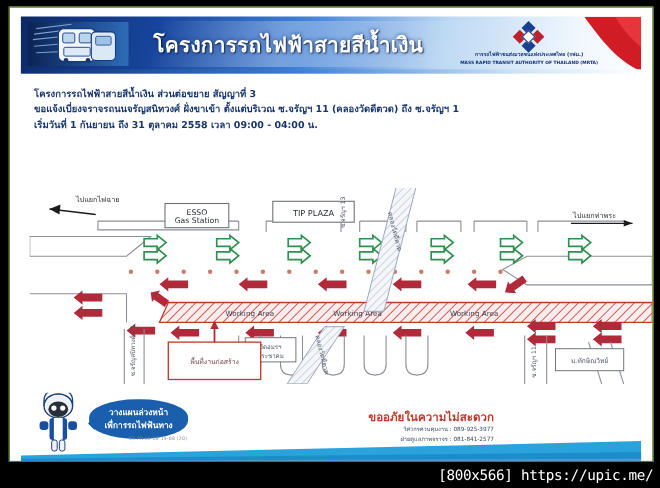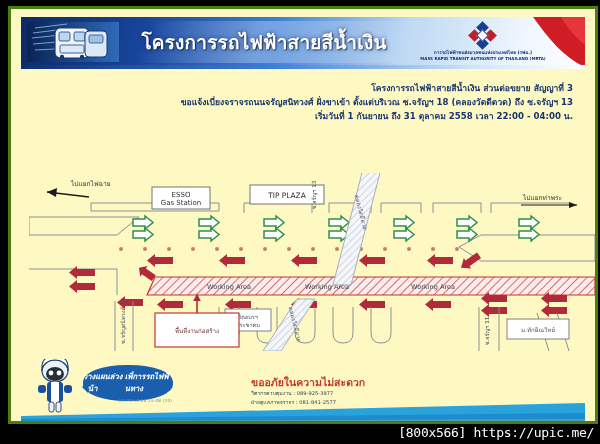--- a/index.html
+++ b/index.html
@@ -1,21 +1,21 @@
 <!DOCTYPE html>
 <html><head>
 <meta charset="utf-8">
 <style>
   html,body{margin:0;padding:0;background:#000;}
   body{font-family:"DejaVu Sans","Liberation Sans",sans-serif;}
   #shot{position:relative;width:600px;height:444px;background:#000;overflow:hidden;}
 
   
-  #poster{position:absolute;left:8px;top:6px;width:584px;height:412px;background:#fef9c3;
-          border:3px solid #4d7c0f;overflow:hidden;}
+  #poster{position:absolute;left:8px;top:6px;width:584px;height:412px;background:#ffffff;
+          border:1px solid #4d7c0f;overflow:hidden;}
 
   
   #banner{position:absolute;left:10px;top:8px;width:564px;height:50px;
           background:linear-gradient(100deg,#0d2a66 0%,#17459c 22%,#3f7fd6 45%,#bcd8f3 68%,#eef6fd 88%,#ffffff 100%);
           overflow:hidden;}
   #banner .streak{position:absolute;left:120px;top:4px;width:300px;height:42px;
           background:linear-gradient(90deg,rgba(255,255,255,0) 0%,rgba(255,255,255,.30) 40%,rgba(255,255,255,0) 100%);
           transform:skewX(-20deg);}
   #train{position:absolute;left:6px;top:5px;width:92px;height:40px;}
   #bannerTitle{position:absolute;left:104px;top:7px;width:278px;height:36px;
@@ -26,37 +26,37 @@
   #mrtaMark{width:26px;height:26px;margin:0 auto 1px;position:relative;}
   #mrtaMark i{position:absolute;display:block;}
   .dia{width:9px;height:9px;transform:rotate(45deg);}
   #mrta .l1{font-size:4.6px;color:#11307a;line-height:6px;white-space:nowrap;font-weight:bold;}
   #mrta .l2{font-size:4.0px;color:#11307a;line-height:6px;white-space:nowrap;font-weight:bold;}
   #redcorner{position:absolute;right:0;top:0;width:62px;height:50px;overflow:hidden;}
   #bannerBase{position:absolute;left:10px;top:56px;width:564px;height:4px;
           background:linear-gradient(90deg,#0e2e72,#3f7fd6 45%,#cfe4f7 80%,#ffffff);}
 
   
-  #headlines{position:absolute;left:22px;top:72px;width:540px;text-align:right;color:#17356e;}
+  #headlines{position:absolute;left:22px;top:72px;width:540px;text-align:left;color:#17356e;}
   #headlines div{font-size:8.6px;font-weight:bold;line-height:14px;white-space:nowrap;}
 
   
   #map{position:absolute;left:18px;top:164px;width:566px;height:178px;}
   #map svg{display:block;}
 
   
   #mascot{position:absolute;left:18px;top:350px;width:52px;height:56px;}
   #bubble{position:absolute;left:72px;top:356px;width:90px;height:36px;background:#1a5fae;
-          border-radius:48%/46%;display:flex;flex-direction:row;align-items:center;
-          justify-content:center;color:#fff;font-size:7.6px;font-weight:bold;line-height:12px;font-style:italic;}
+          border-radius:48%/46%;display:flex;flex-direction:column;align-items:center;
+          justify-content:center;color:#fff;font-size:7.6px;font-weight:bold;line-height:12px;}
   #bubble:after{content:"";position:absolute;left:-7px;top:16px;width:0;height:0;
           border:6px solid transparent;border-right-color:#1a5fae;}
   #code{position:absolute;left:108px;top:389px;font-size:4.2px;color:#8c8c8c;letter-spacing:.2px;white-space:nowrap;}
 
-  #apology{position:absolute;left:240px;top:366px;width:200px;text-align:left;}
+  #apology{position:absolute;left:240px;top:366px;width:200px;text-align:right;}
   #apology .big{font-size:10.5px;font-weight:bold;color:#c0392b;line-height:14px;white-space:nowrap;}
   #apology .sm{font-size:5.2px;color:#34495e;line-height:9px;white-space:nowrap;}
 
   #jv{position:absolute;left:468px;top:362px;width:110px;height:30px;display:flex;
       align-items:center;gap:8px;}
   .jvItem{text-align:center;}
   .jvCap{font-size:3.6px;color:#444;letter-spacing:.2px;white-space:nowrap;margin-top:1px;font-weight:bold;}
   #shun{font-size:9px;font-weight:bold;color:#12377f;line-height:10px;white-space:nowrap;}
   #shunSub{font-size:5px;font-weight:bold;color:#12377f;white-space:nowrap;}
   #uniqueDot{width:13px;height:13px;border-radius:50%;background:#c0202c;margin:0 auto;
@@ -126,22 +126,22 @@
         <svg width="62" height="50" viewBox="0 0 62 50">
           <path d="M10 0 L62 0 L62 50 L62 50 C40 40 26 22 10 0 Z" fill="#d01c24"></path>
           <path d="M38 0 L62 0 L62 28 C52 20 44 10 38 0 Z" fill="#ea3b3f" opacity=".85"></path>
         </svg>
       </div>
     </div>
     <div id="bannerBase"></div>
 
     <div id="headlines">
       <div>โครงการรถไฟฟ้าสายสีน้ำเงิน ส่วนต่อขยาย สัญญาที่ 3</div>
-      <div>ขอแจ้งเบี่ยงจราจรถนนจรัญสนิทวงศ์ ฝั่งขาเข้า ตั้งแต่บริเวณ ซ.จรัญฯ 18 (คลองวัดดีตวด) ถึง ซ.จรัญฯ 13</div>
-      <div>เริ่มวันที่ 1 กันยายน ถึง 31 ตุลาคม 2558 เวลา 22:00 - 04:00 น.</div>
+      <div>ขอแจ้งเบี่ยงจราจรถนนจรัญสนิทวงศ์ ฝั่งขาเข้า ตั้งแต่บริเวณ ซ.จรัญฯ 11 (คลองวัดดีตวด) ถึง ซ.จรัญฯ 1</div>
+      <div>เริ่มวันที่ 1 กันยายน ถึง 31 ตุลาคม 2558 เวลา 09:00 - 04:00 น.</div>
     </div>
 
     <div id="map">
       <svg width="566" height="178" viewBox="0 0 566 178">
         <defs>
           <pattern id="hatchRed" width="6" height="6" patternTransform="rotate(45)" patternUnits="userSpaceOnUse">
             <rect width="6" height="6" fill="#fdeced"></rect>
             <line x1="0" y1="0" x2="0" y2="6" stroke="#c0392b" stroke-width="1.4"></line>
           </pattern>
           <pattern id="hatchCanal" width="5" height="5" patternTransform="rotate(45)" patternUnits="userSpaceOnUse">

